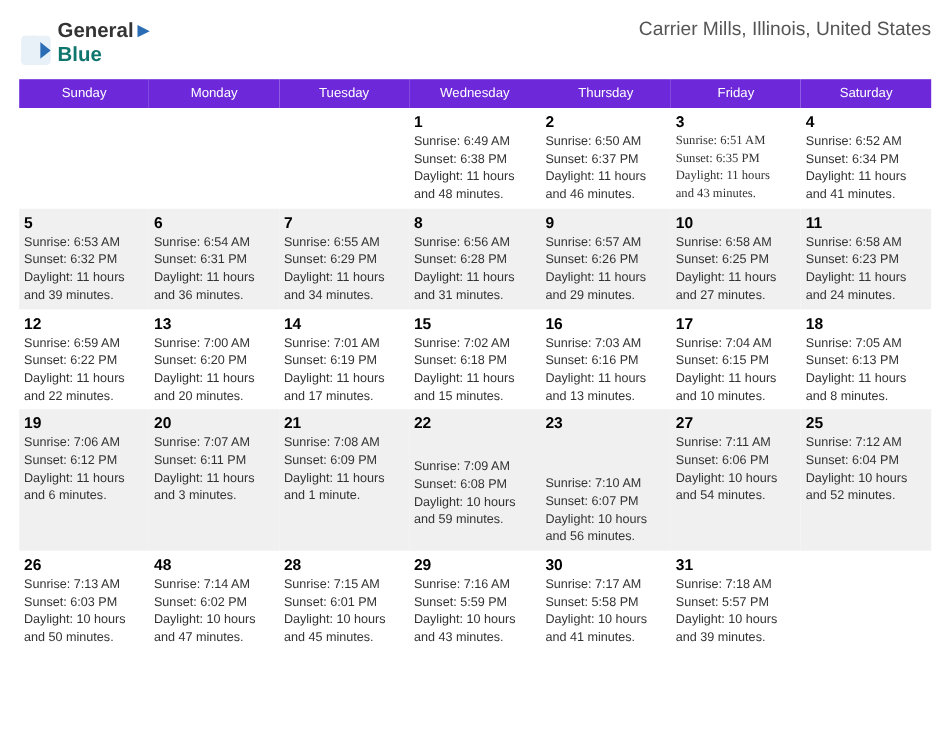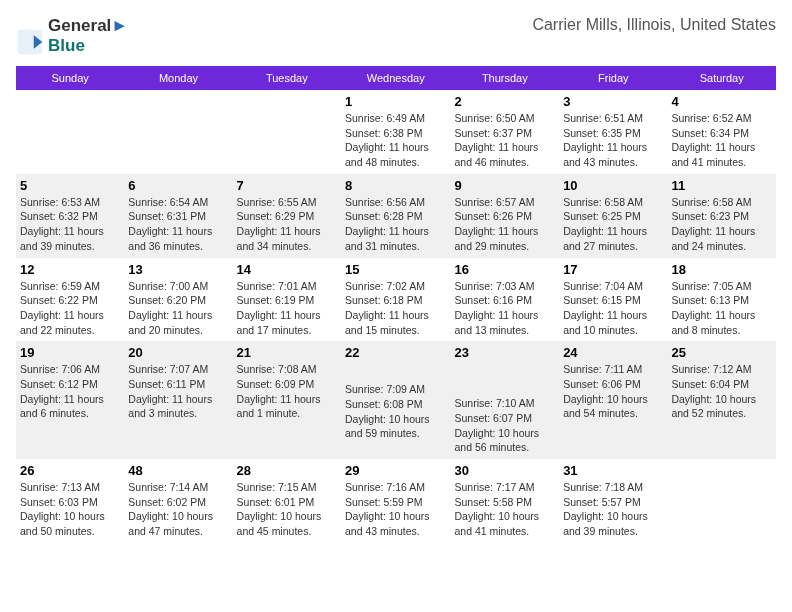--- a/index.html
+++ b/index.html
@@ -125,21 +125,21 @@
         </td>
         <td>
           <span class="day-number">2</span>
           <div class="day-info" style="white-space: pre-line;">Sunrise: 6:50 AM
 Sunset: 6:37 PM
 Daylight: 11 hours
 and 46 minutes.</div>
         </td>
         <td>
           <span class="day-number">3</span>
-          <div class="day-info" style="white-space: pre-line;">Sunrise: 6:51 AM
+          <div class="day-info" style="white-space: pre-line; font-family: Liberation Serif, serif;">Sunrise: 6:51 AM
 Sunset: 6:35 PM
 Daylight: 11 hours
 and 43 minutes.</div>
         </td>
         <td>
           <span class="day-number">4</span>
           <div class="day-info" style="white-space: pre-line;">Sunrise: 6:52 AM
 Sunset: 6:34 PM
 Daylight: 11 hours
 and 41 minutes.</div>
@@ -277,21 +277,21 @@
 and 59 minutes.</div>
         </td>
         <td>
           <span class="day-number">23</span>
           <div class="day-info" style="white-space: pre-line; margin-top: 36px;">Sunrise: 7:10 AM
 Sunset: 6:07 PM
 Daylight: 10 hours
 and 56 minutes.</div>
         </td>
         <td>
-          <span class="day-number">24</span>
+          <span class="day-number">27</span>
           <div class="day-info" style="white-space: pre-line;">Sunrise: 7:11 AM
 Sunset: 6:06 PM
 Daylight: 10 hours
 and 54 minutes.</div>
         </td>
         <td>
           <span class="day-number">25</span>
           <div class="day-info" style="white-space: pre-line;">Sunrise: 7:12 AM
 Sunset: 6:04 PM
 Daylight: 10 hours

